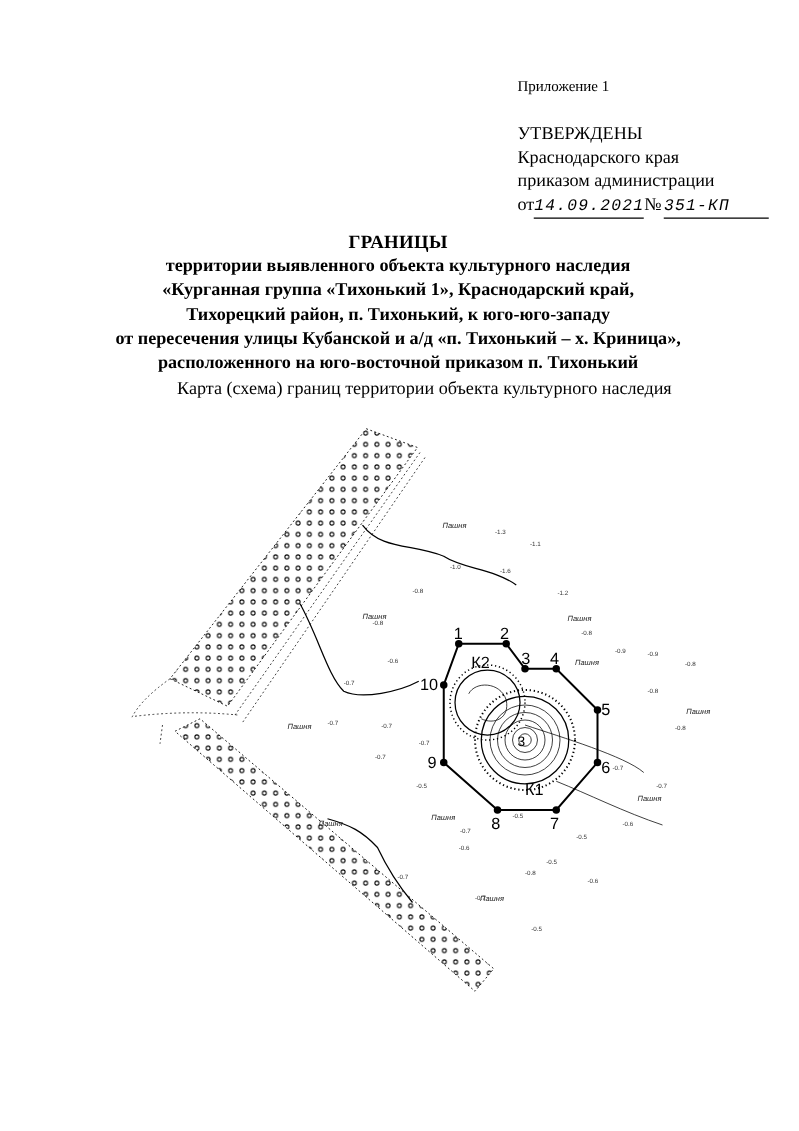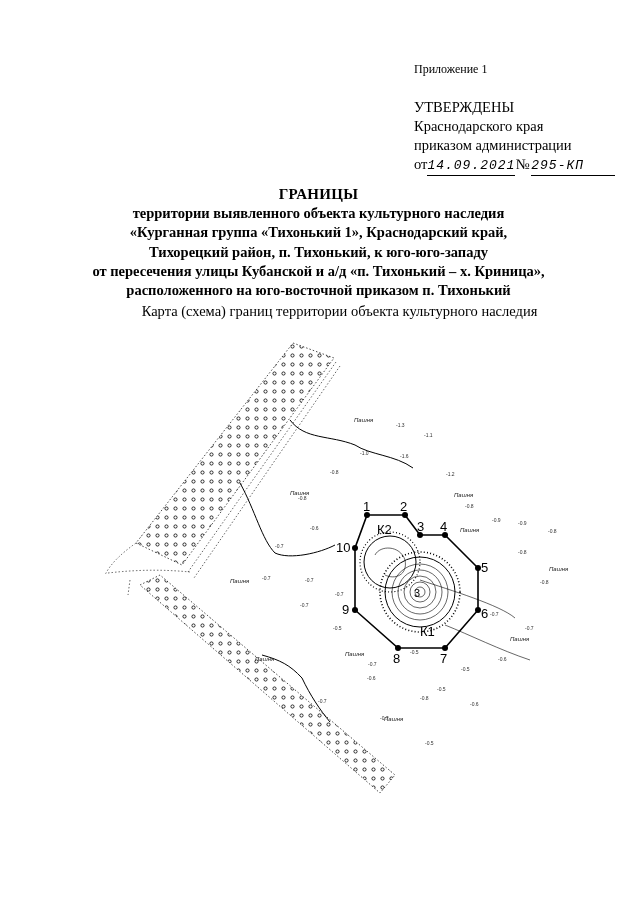--- a/index.html
+++ b/index.html
@@ -20,21 +20,21 @@
 </head>
 <body>
 
 <div class="appendix">Приложение 1</div>
 
 <div class="approved">
   <div class="line">УТВЕРЖДЕНЫ</div>
   <div class="line">Краснодарского края</div>
   <div class="line">приказом администрации</div>
   <div class="line">
-    <span>от</span><span class="sign-line date-hand">14.09.2021</span><span>№</span><span class="sign-line num-hand">295-КП</span>
+    <span>от</span><span class="sign-line date-hand">14.09.2021</span><span>№</span><span class="sign-line num-hand">351-КП</span>
   </div>
 </div>
 
 <div class="title-block">
   <div class="main">ГРАНИЦЫ</div>
   <div>территории выявленного объекта культурного наследия</div>
   <div>«Курганная группа «Тихонький 1», Краснодарский край,</div>
   <div>Тихорецкий район, п. Тихонький, к юго-юго-западу</div>
   <div>от пересечения улицы Кубанской и а/д «п. Тихонький – х. Криница»,</div>
   <div>расположенного на юго-восточной приказом п. Тихонький</div>

